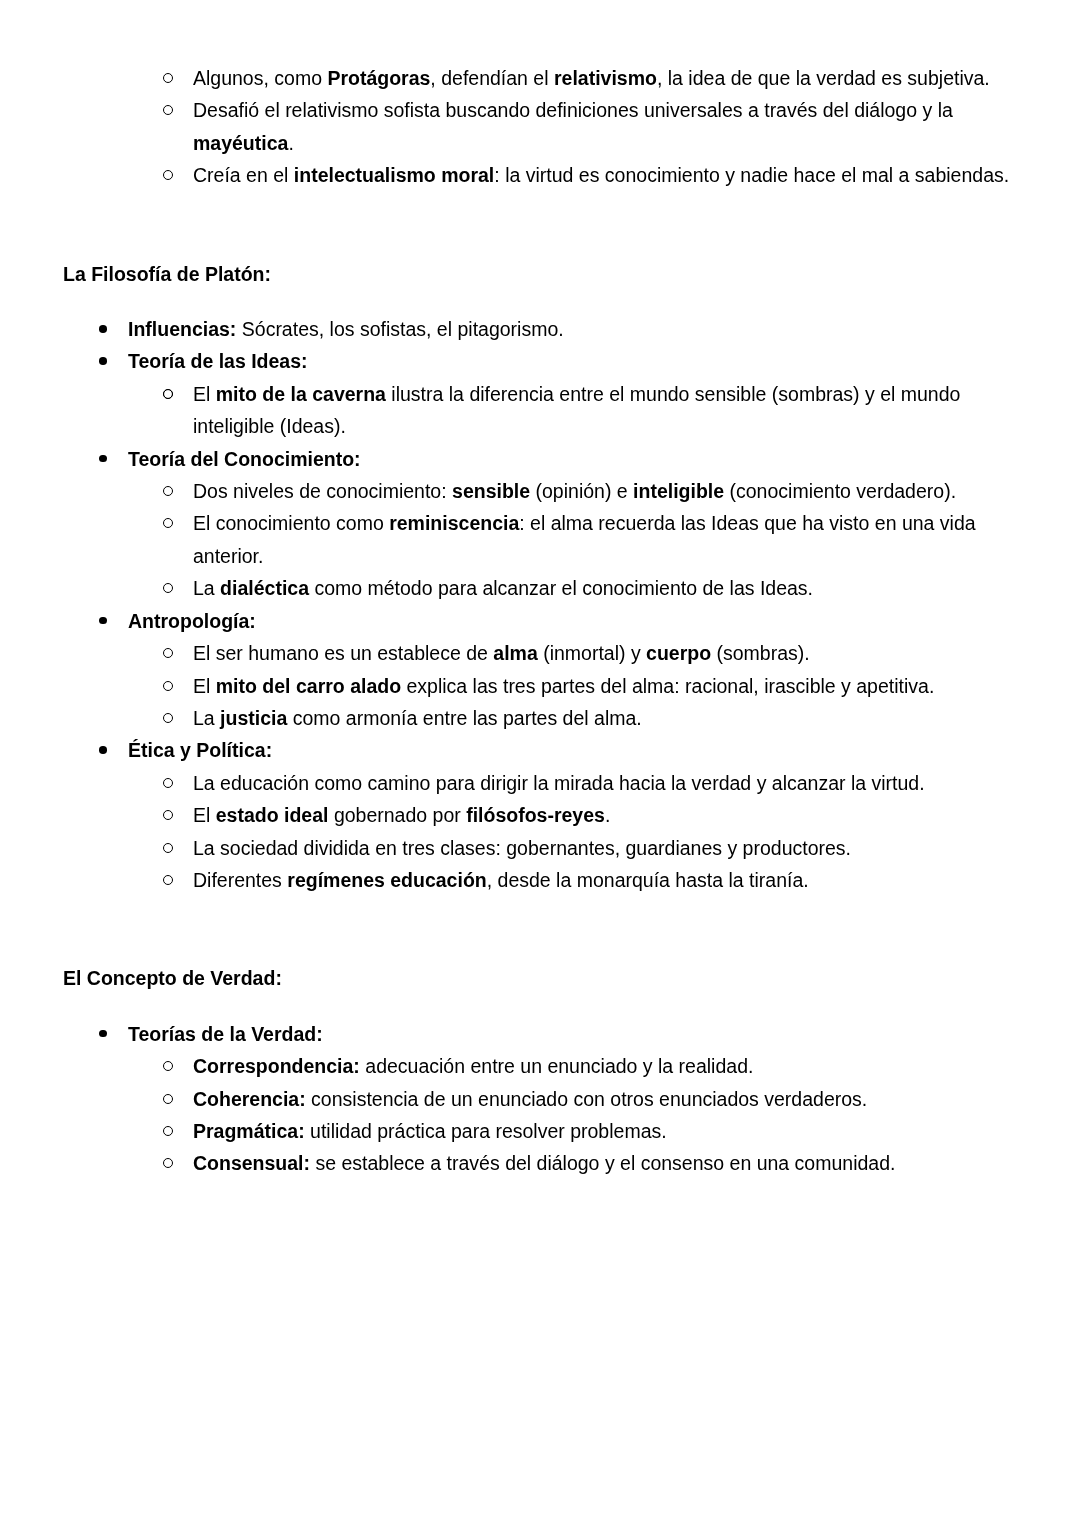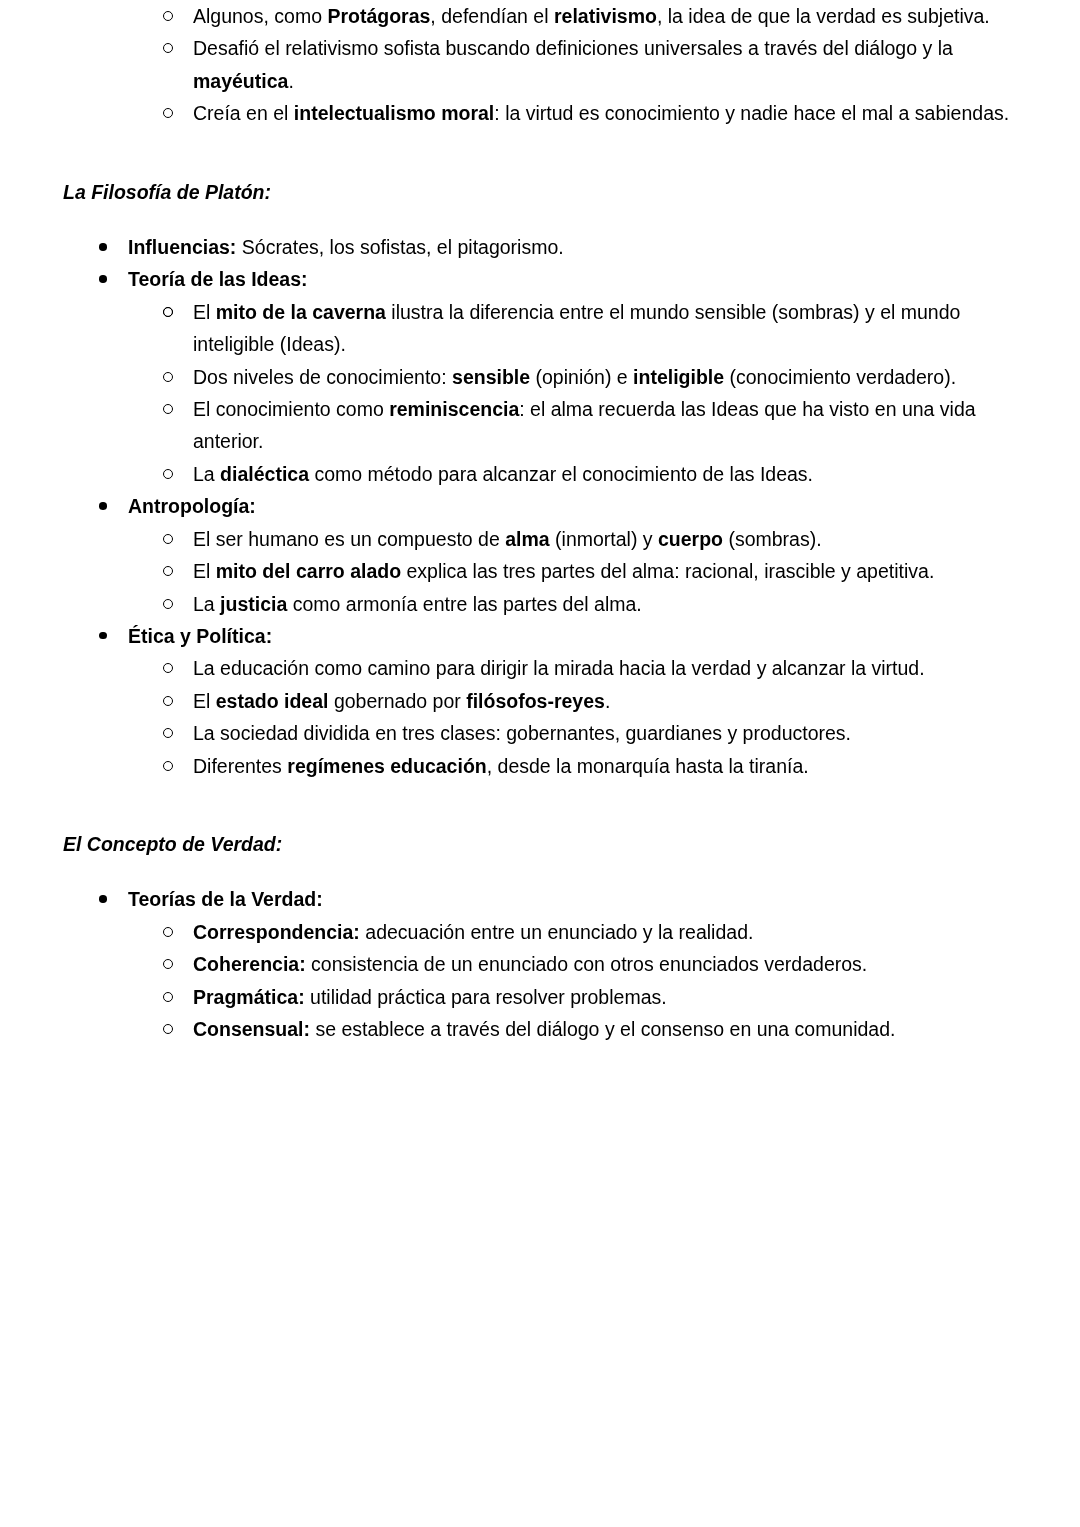--- a/index.html
+++ b/index.html
@@ -5,34 +5,34 @@
   html, body {
     margin: 0;
     padding: 0;
     background: #ffffff;
   }
   .page {
     width: 1080px;
     height: 1527px;
     background: #ffffff;
     box-sizing: border-box;
+    padding-top: 62px;
     font-family: "Liberation Sans", sans-serif;
     font-size: 19.5px;
     line-height: 32.4px;
     color: #000000;
     overflow: hidden;
     position: relative;
   }
   .heading {
     font-weight: 700;
     line-height: 32.4px;
     padding-left: 63px;
     padding-right: 68px;
-    margin: 46px 0 23px 0;
-    font-style: italic;
+    margin: 66px 0 23px 0;
   }
   .item {
     position: relative;
     line-height: 32.4px;
     padding-right: 68px;
     box-sizing: border-box;
   }
   .item.l1 { padding-left: 128px; }
   .item.l2 { padding-left: 193px; }
   .marker {
@@ -65,25 +65,26 @@
 <div class="page">
   <div id="doc" class="content">
       <div class="item l2"><span class="marker"></span><span><span>Algunos, como </span><span class="run-b">Protágoras</span><span>, defendían el </span><span class="run-b">relativismo</span><span>, la idea de que la verdad es subjetiva.</span></span></div>
       <div class="item l2"><span class="marker"></span><span><span>Desafió el relativismo sofista buscando definiciones universales a través del diálogo y la </span><span class="run-b">mayéutica</span><span>.</span></span></div>
       <div class="item l2"><span class="marker"></span><span><span>Creía en el </span><span class="run-b">intelectualismo moral</span><span>: la virtud es conocimiento y nadie hace el mal a sabiendas.</span></span></div>
       <div class="heading">La Filosofía de Platón:</div>
       <div class="item l1"><span class="marker"></span><span><span class="run-b">Influencias:</span><span> Sócrates, los sofistas, el pitagorismo.</span></span></div>
       <div class="item l1"><span class="marker"></span><span><span class="run-b">Teoría de las Ideas:</span></span></div>
       <div class="item l2"><span class="marker"></span></div>
       <div class="item l2"><span class="marker"></span><span><span>El </span><span class="run-b">mito de la caverna</span><span> ilustra la diferencia entre el mundo sensible (sombras) y el mundo inteligible (Ideas).</span></span></div>
+      <div class="item l1"><span class="marker"></span><span><span class="run-b">Teoría del Conocimiento:</span></span></div>
       <div class="item l2"><span class="marker"></span><span><span>Dos niveles de conocimiento: </span><span class="run-b">sensible</span><span> (opinión) e </span><span class="run-b">inteligible</span><span> (conocimiento verdadero).</span></span></div>
       <div class="item l2"><span class="marker"></span><span><span>El conocimiento como </span><span class="run-b">reminiscencia</span><span>: el alma recuerda las Ideas que ha visto en una vida anterior.</span></span></div>
       <div class="item l2"><span class="marker"></span><span><span>La </span><span class="run-b">dialéctica</span><span> como método para alcanzar el conocimiento de las Ideas.</span></span></div>
       <div class="item l1"><span class="marker"></span><span><span class="run-b">Antropología:</span></span></div>
-      <div class="item l2"><span class="marker"></span><span><span>El ser humano es un compuesto de </span><span class="run-b">alma</span><span> (inmortal) y </span><span class="run-b">cuerpo</span><span> (sombras).</span></span></div>
+      <div class="item l2"><span class="marker"></span><span><span>El ser humano es un establece de </span><span class="run-b">alma</span><span> (inmortal) y </span><span class="run-b">cuerpo</span><span> (sombras).</span></span></div>
       <div class="item l2"><span class="marker"></span><span><span>El </span><span class="run-b">mito del carro alado</span><span> explica las tres partes del alma: racional, irascible y apetitiva.</span></span></div>
       <div class="item l2"><span class="marker"></span><span><span>La </span><span class="run-b">justicia</span><span> como armonía entre las partes del alma.</span></span></div>
       <div class="item l1"><span class="marker"></span><span><span class="run-b">Ética y Política:</span></span></div>
       <div class="item l2"><span class="marker"></span><span><span>La educación como camino para dirigir la mirada hacia la verdad y alcanzar la virtud.</span></span></div>
       <div class="item l2"><span class="marker"></span><span><span>El </span><span class="run-b">estado ideal</span><span> gobernado por </span><span class="run-b">filósofos-reyes</span><span>.</span></span></div>
       <div class="item l2"><span class="marker"></span><span><span>La sociedad dividida en tres clases: gobernantes, guardianes y productores.</span></span></div>
       <div class="item l2"><span class="marker"></span><span><span>Diferentes </span><span class="run-b">regímenes educación</span><span>, desde la monarquía hasta la tiranía.</span></span></div>
       <div class="heading">El Concepto de Verdad:</div>
       <div class="item l1"><span class="marker"></span><span><span class="run-b">Teorías de la Verdad:</span></span></div>
       <div class="item l2"><span class="marker"></span><span><span class="run-b">Correspondencia:</span><span> adecuación entre un enunciado y la realidad.</span></span></div>

